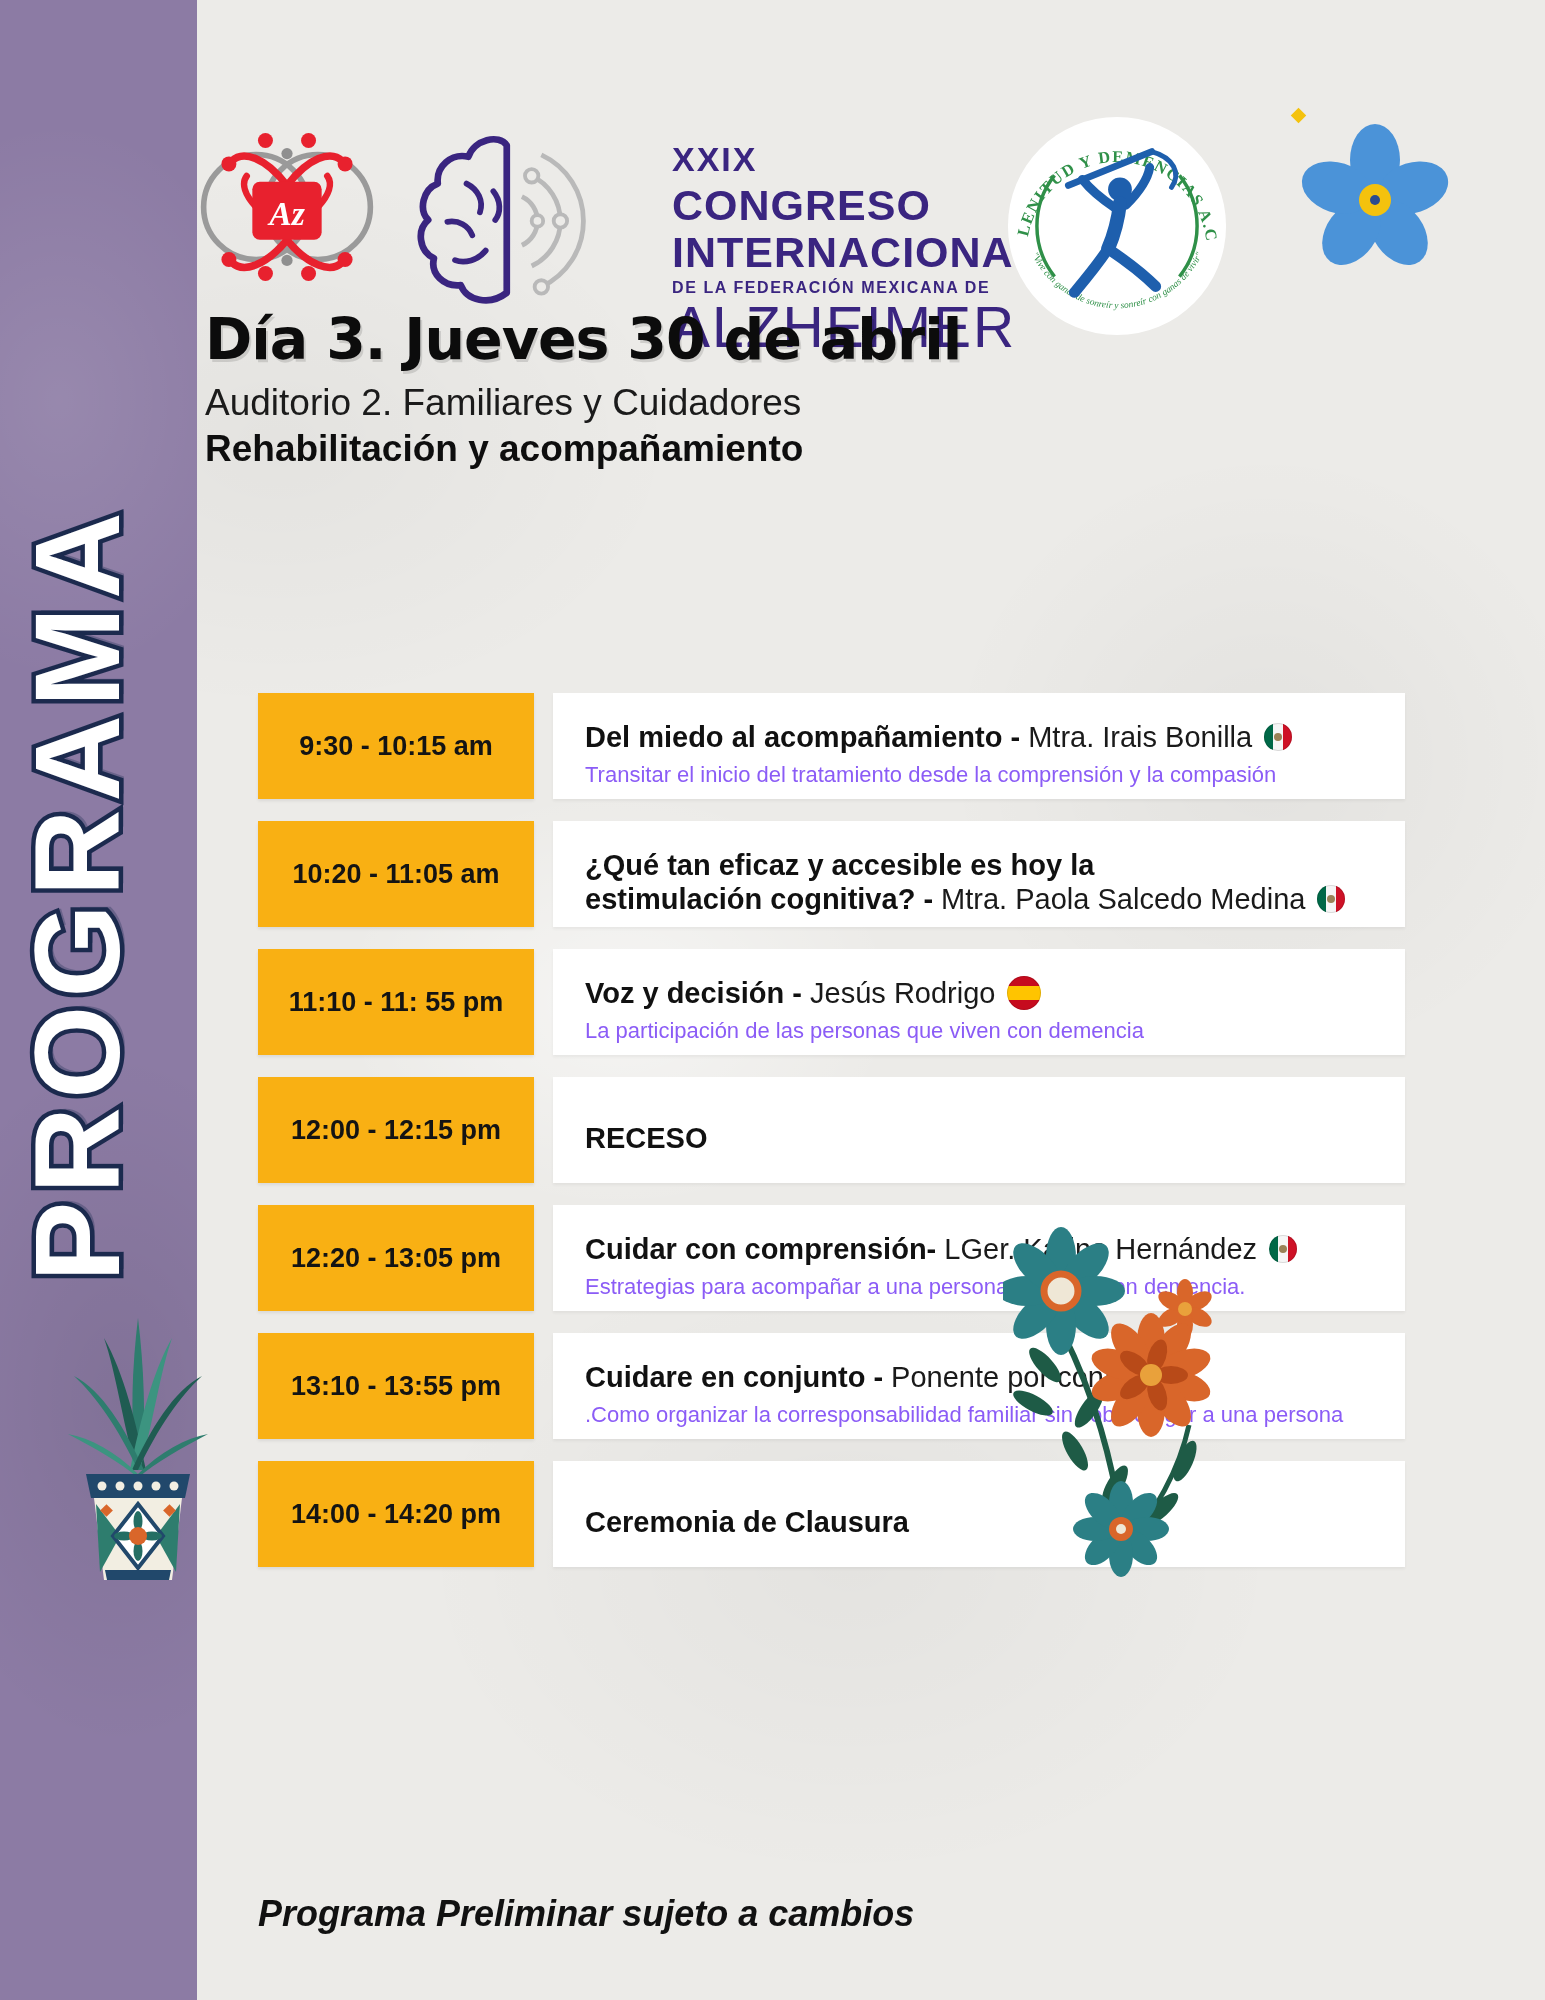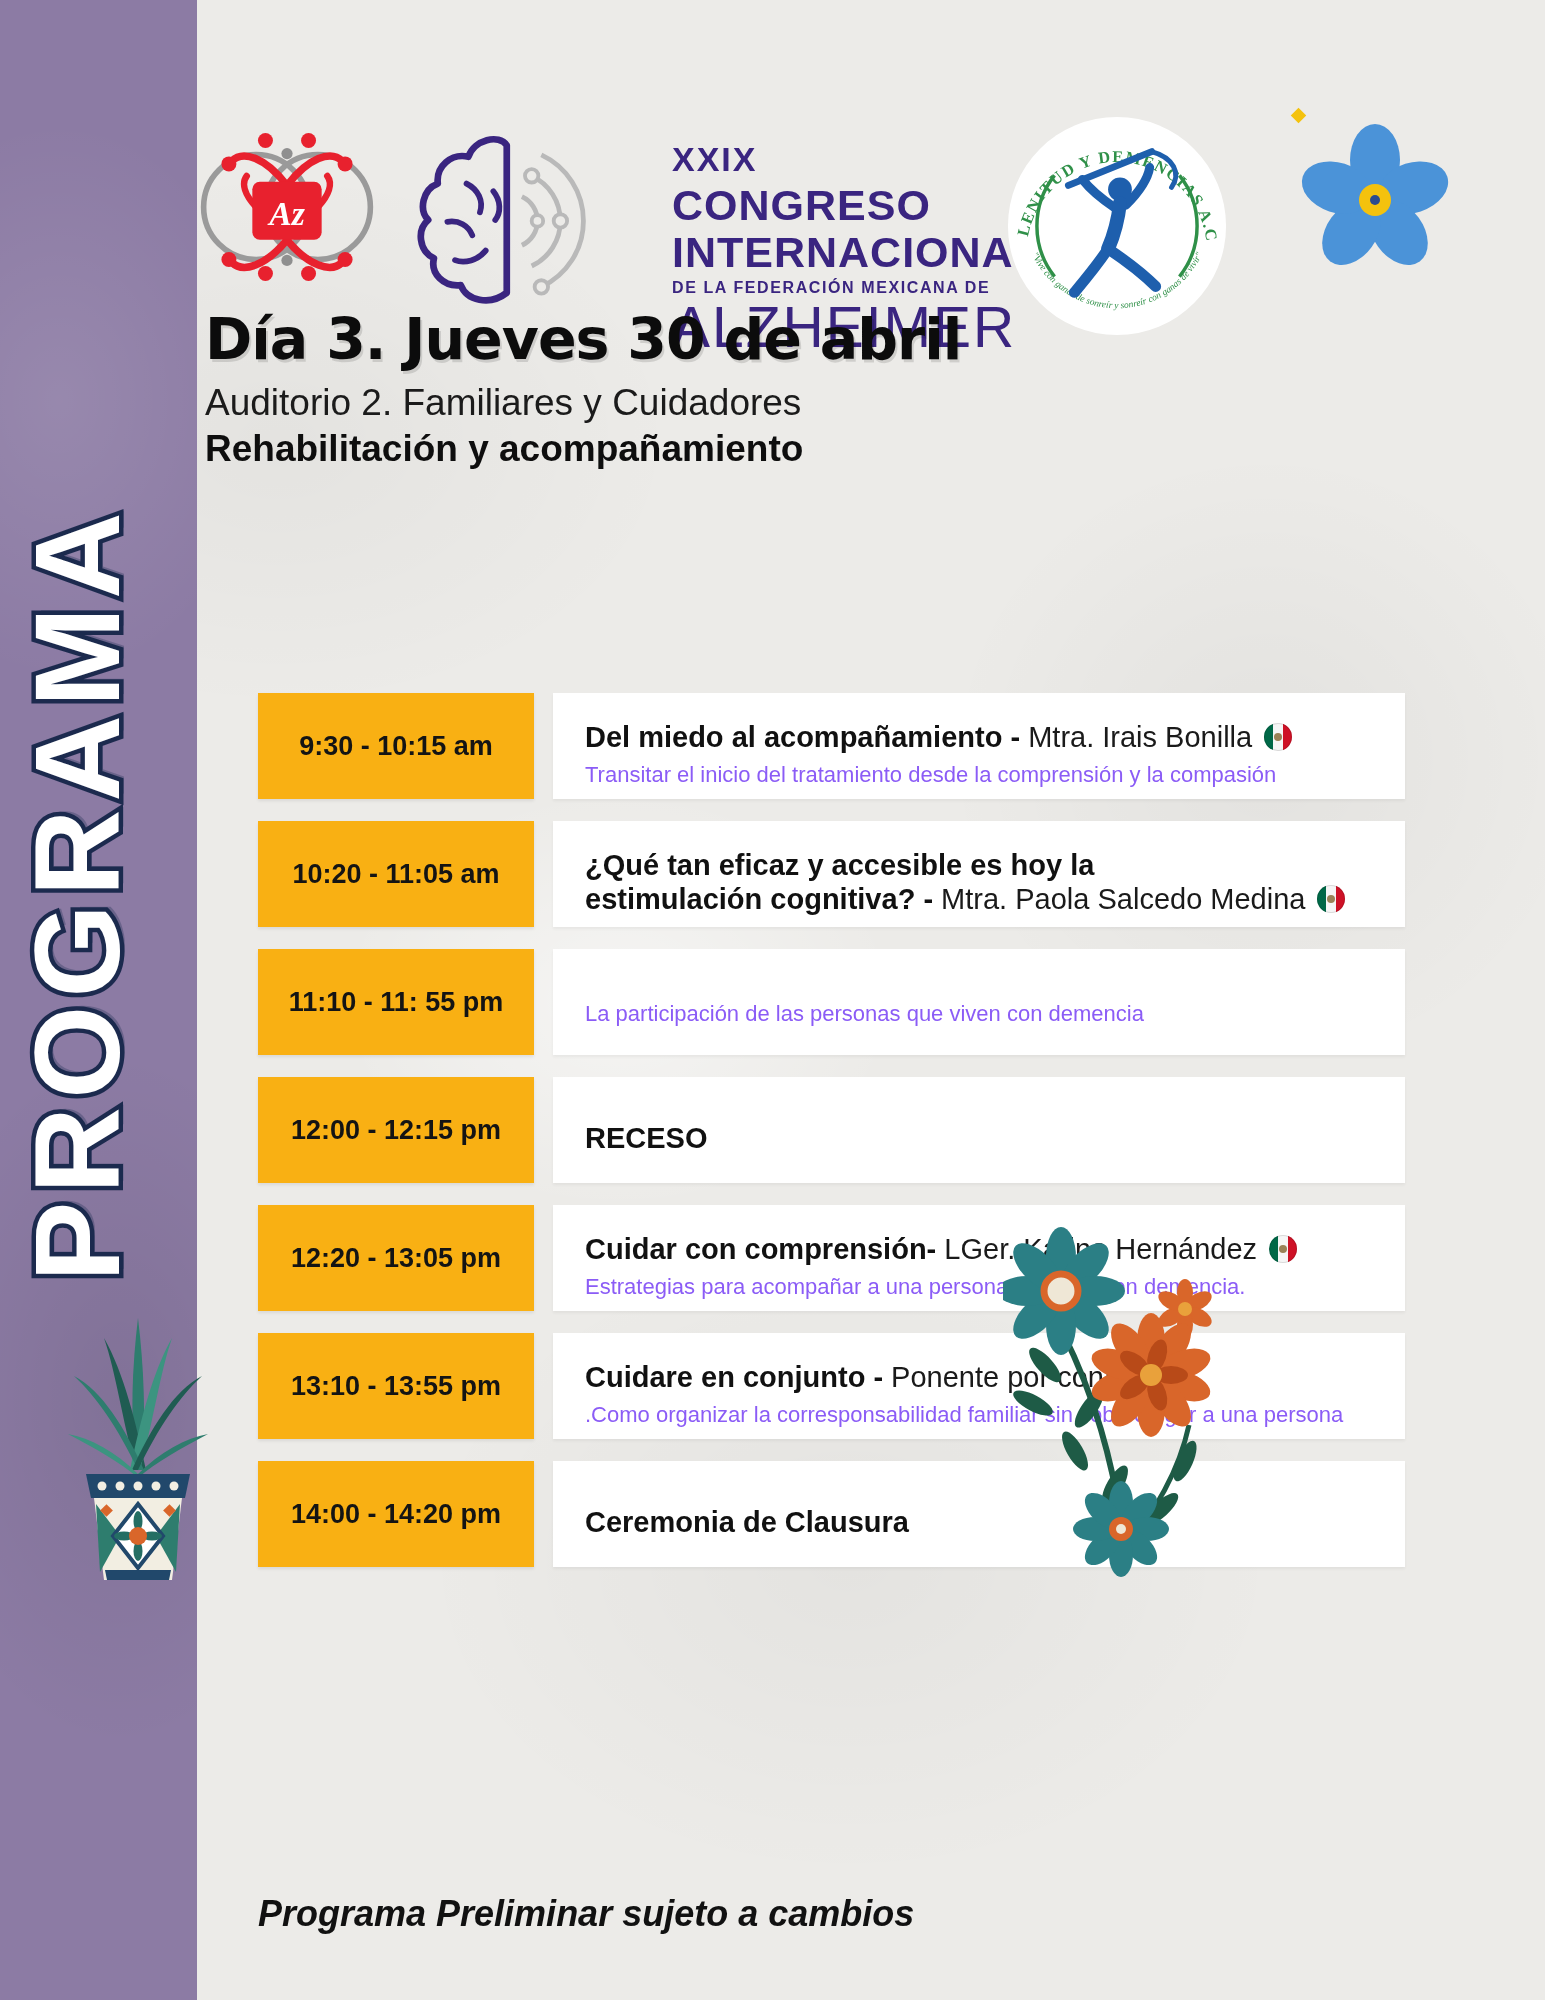--- a/index.html
+++ b/index.html
@@ -188,20 +188,23 @@
         </div>
 
       </div>
     </div>
 
     <div class="row">
       <div class="time-cell">
         <span>11:10 - 11: 55 pm</span>
       </div>
       <div class="row-content">
+        <div class="row-title">
+          <span class="b">Voz y decisión -</span><span class="n"> Jesús Rodrigo</span><span class="flag flag-es"></span>
+        </div>
         <div class="row-desc">La participación de las personas que viven con demencia</div>
       </div>
     </div>
 
     <div class="row">
       <div class="time-cell">
         <span>12:00 - 12:15 pm</span>
       </div>
       <div class="row-content">
         <div class="row-title">

